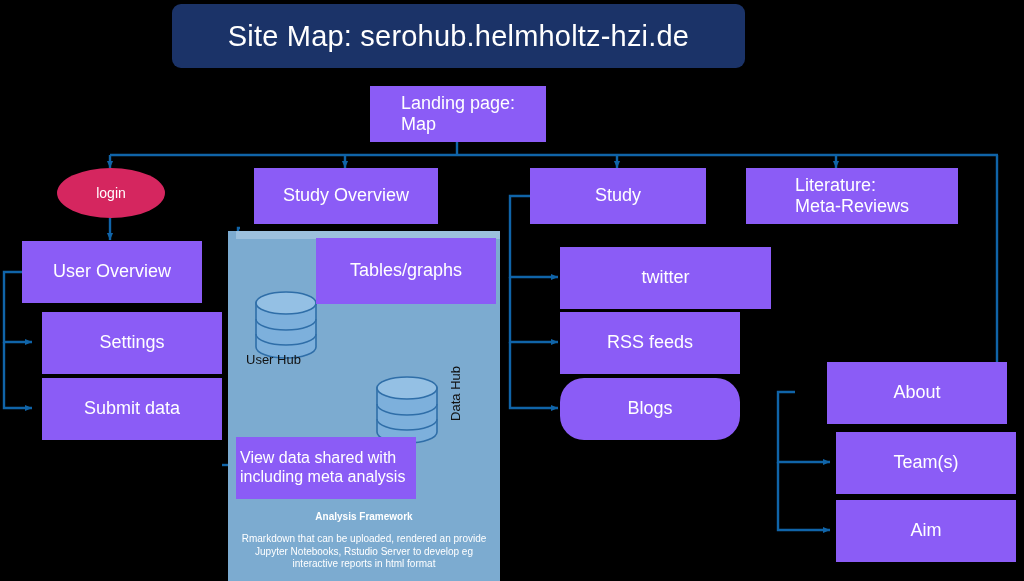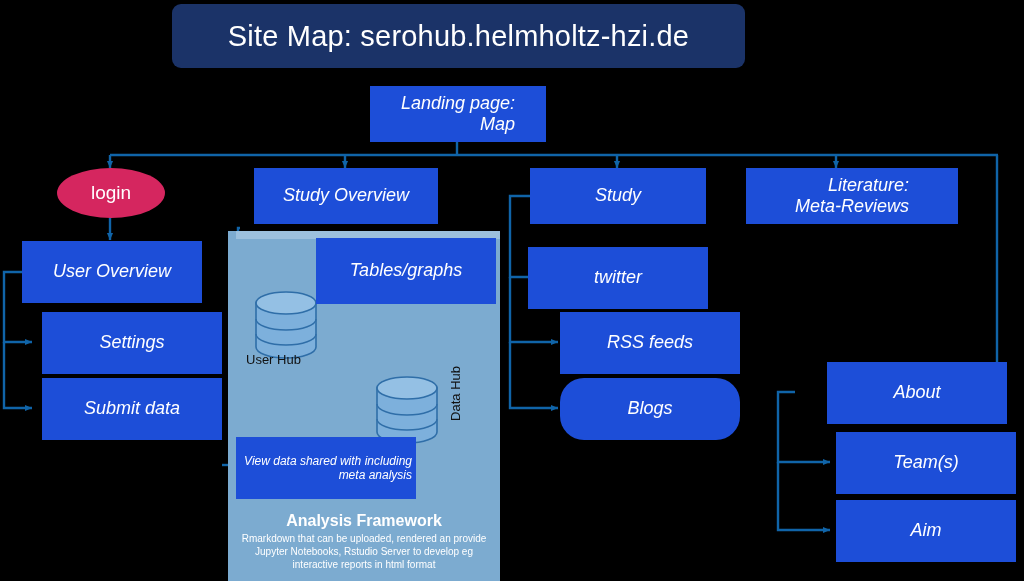--- a/index.html
+++ b/index.html
@@ -35,45 +35,44 @@
     justify-content: center;
     color: #ffffff;
     font-size: 29px;
     letter-spacing: 0.2px;
     z-index: 6;
   }
 
   
   .node {
     position: absolute;
-    background: #1d4ed8;
+    background: #8b5cf6;
     color: #ffffff;
     display: flex;
     align-items: center;
     justify-content: center;
-    text-align: right;
+    text-align: left;
     font-size: 18px;
     line-height: 1.18;
     z-index: 5;
     box-sizing: border-box;
     padding: 2px 4px;
-    font-style: italic;
   }
   .node.small { font-size: 17px; }
 
   
   .ellipse {
     position: absolute;
     background: #d5265f;
     border-radius: 50%;
     color: #ffffff;
     display: flex;
     align-items: center;
     justify-content: center;
-    font-size: 19px;
+    font-size: 14px;
     z-index: 5;
   }
 
   
   .hub-panel {
     position: absolute;
     left: 228px; top: 231px;
     width: 272px; height: 350px;
     background: #7cabd0;
     z-index: 2;
@@ -108,23 +107,23 @@
     left: 232px; top: 511px;
     width: 264px;
     color: #ffffff;
     text-align: center;
     font-size: 10px;
     line-height: 1.28;
     z-index: 4;
   }
   .framework .fw-title {
     font-weight: bold;
-    font-size: 16px;
+    font-size: 10px;
     display: block;
-    margin-bottom: 2px;
+    margin-bottom: 9px;
   }
   .framework .fw-line { display: block; }
 </style>
 </head>
 <body>
 
 <div id="canvas">
 
   <svg class="wires" viewBox="0 0 1024 581">
     <defs>
@@ -196,32 +195,32 @@
     <ellipse cx="32" cy="12" rx="30" ry="11" fill="#94c0e4" stroke="#2f6ea8" stroke-width="1.6"></ellipse>
     <path d="M2,28 A30,11 0 0 0 62,28" fill="none" stroke="#2f6ea8" stroke-width="1.4"></path>
     <path d="M2,43 A30,11 0 0 0 62,43" fill="none" stroke="#2f6ea8" stroke-width="1.4"></path>
   </svg>
   <div class="hub-label vertical" style="left:448px; top:366px;">Data Hub</div>
 
   <div class="node" style="left:254px; top:168px; width:184px; height:56px;">Study Overview</div>
 
   <div class="node" style="left:316px; top:238px; width:180px; height:66px;">Tables/graphs</div>
 
-  <div class="node small" style="left:236px; top:437px; width:180px; height:62px; font-size:12px;">View data shared with including meta analysis</div>
+  <div class="node small" style="left:236px; top:437px; width:180px; height:62px; font-size:16px;">View data shared with including meta analysis</div>
 
   <div class="framework">
     <span class="fw-title">Analysis Framework</span>
     <span class="fw-line">Rmarkdown that can be uploaded, rendered an provide</span>
     <span class="fw-line">Jupyter Notebooks, Rstudio Server to  develop eg</span>
     <span class="fw-line">interactive reports in html format</span>
   </div>
 
   <div class="node" style="left:530px; top:168px; width:176px; height:56px;">Study</div>
 
-  <div class="node" style="left:528px; top:247px; width:180px; height:62px;">twitter</div>
+  <div class="node" style="left:560px; top:247px; width:211px; height:62px;">twitter</div>
 
   <div class="node" style="left:560px; top:312px; width:180px; height:62px;">RSS feeds</div>
 
   <div class="node" style="left:560px; top:378px; width:180px; height:62px;border-radius:24px;">Blogs</div>
 
   <div class="node" style="left:746px; top:168px; width:212px; height:56px;">Literature:<br>Meta-Reviews</div>
 
   <div class="node" style="left:795px; top:362px; width:180px; height:62px;margin-left:32px;">About</div>
 
   <div class="node" style="left:836px; top:432px; width:180px; height:62px;">Team(s)</div>

